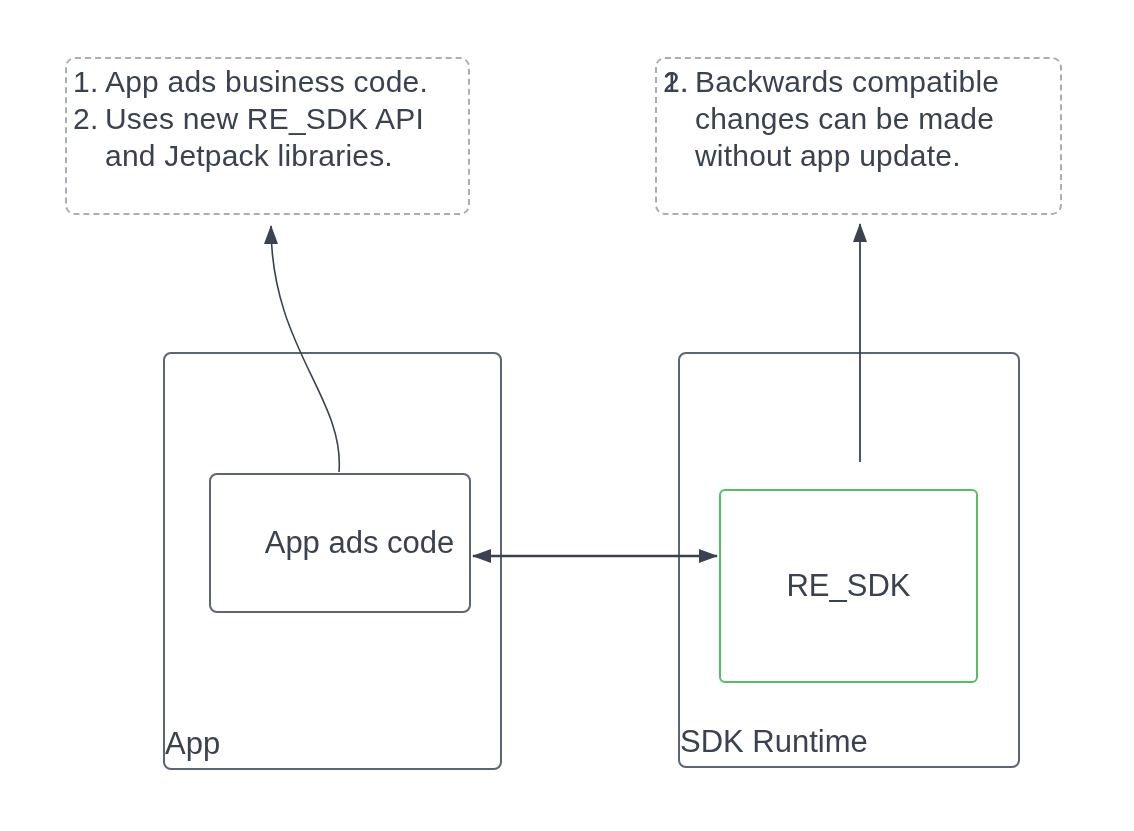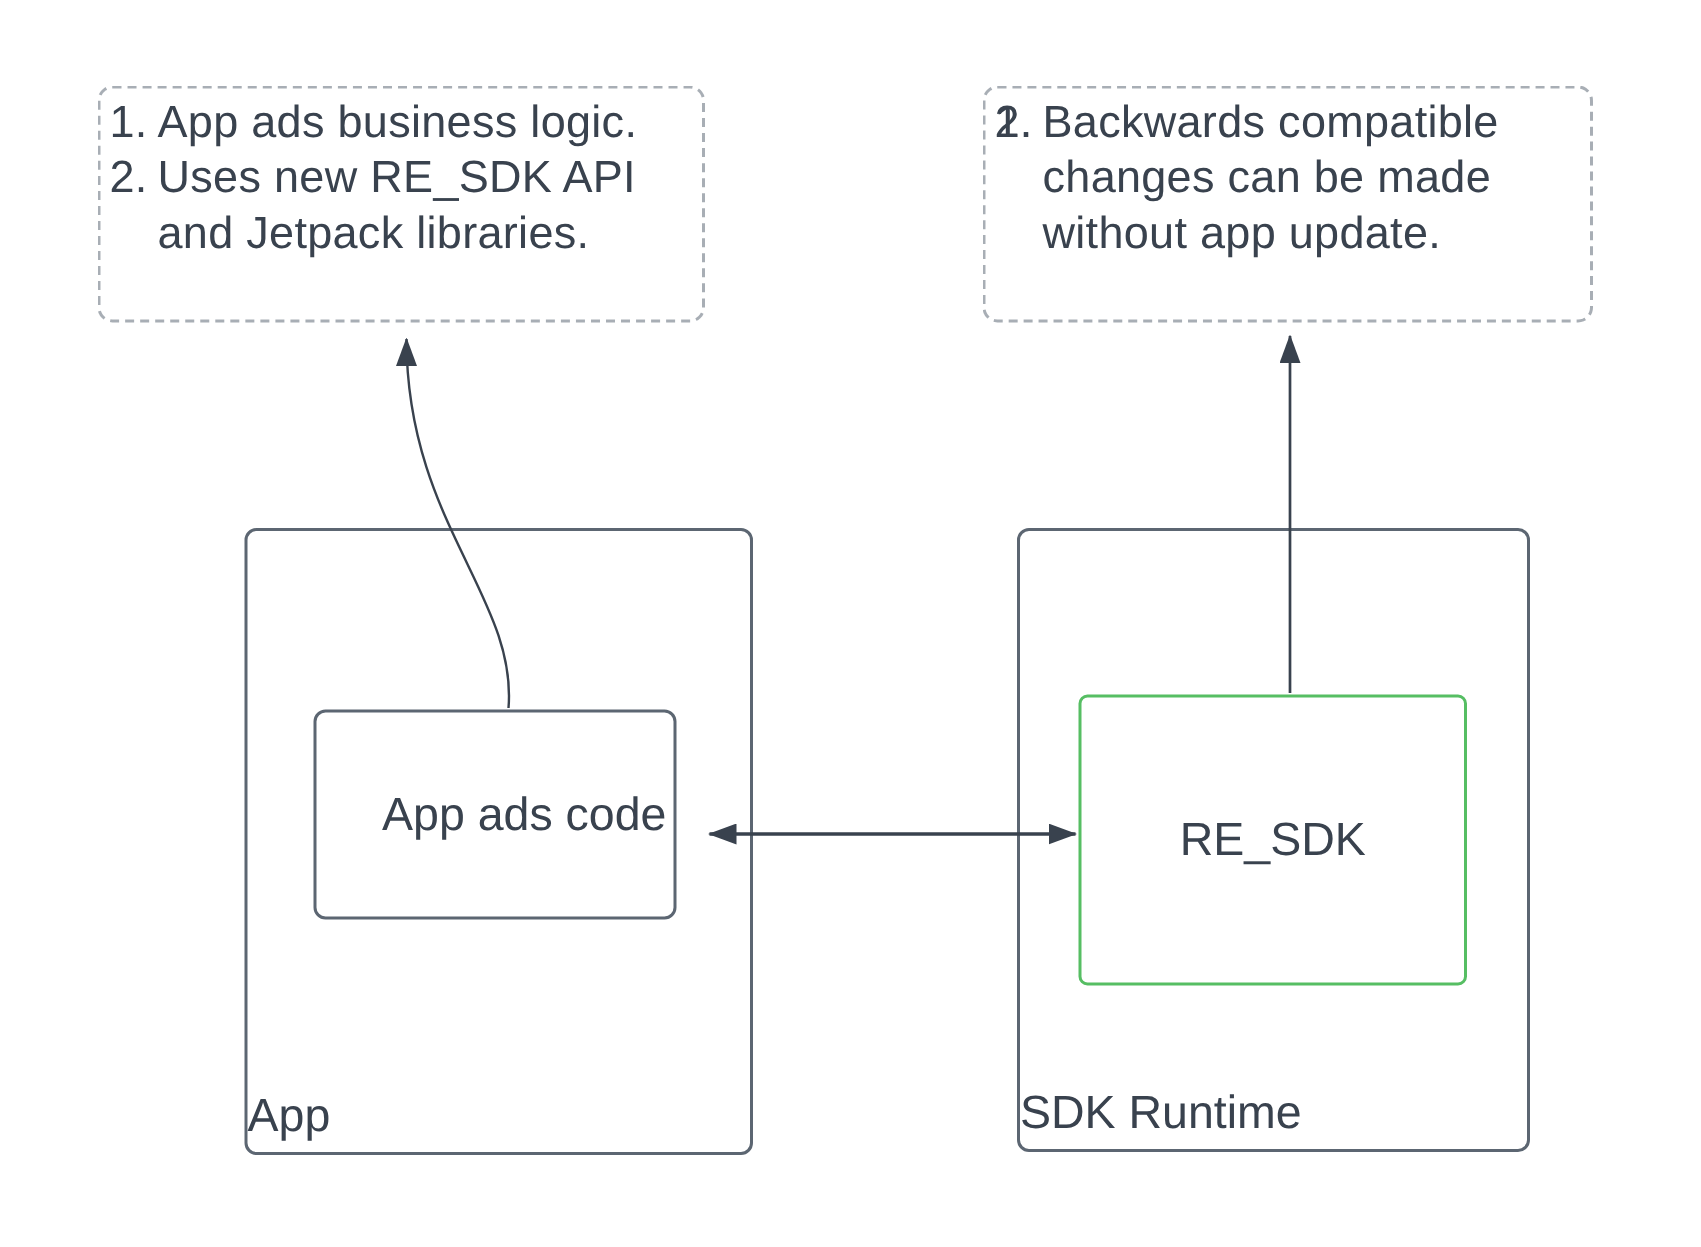--- a/index.html
+++ b/index.html
@@ -71,23 +71,23 @@
     border: 2px solid #5c6672;
     border-radius: 8px;
     box-sizing: border-box;
     background: #ffffff;
     display: flex;
     align-items: center;
     justify-content: center;
     font-size: 31px;
     color: #39424e;
   }
-  .app-ads-code-box { left: 209px; top: 473px; width: 242px; height: 140px; padding-left: 39px; }
+  .app-ads-code-box { left: 209px; top: 473px; width: 262px; height: 140px; padding-left: 39px; }
   .re-sdk-box {
-    left: 719px; top: 463px; width: 259px; height: 194px;
+    left: 719px; top: 489px; width: 259px; height: 194px;
     border: 2px solid #56be63;
     border-radius: 6px;
   }
 
   .arrow-layer {
     position: absolute;
     left: 0;
     top: 0;
     width: 1134px;
     height: 831px;
@@ -96,21 +96,21 @@
 </style>
 </head>
 <body>
 
 <div class="canvas">
 
   <div class="note note-left">
     <ol class="note-list">
       <li class="note-item">
         <span class="marker">1.</span>
-        <span>App ads business logic.</span>
+        <span>App ads business code.</span>
       </li>
       <li class="note-item">
         <span class="marker">2.</span>
         <span>Uses new RE_SDK API and Jetpack libraries.</span>
       </li>
     </ol>
   </div>
 
   <div class="note note-right">
     <ol class="note-list">

